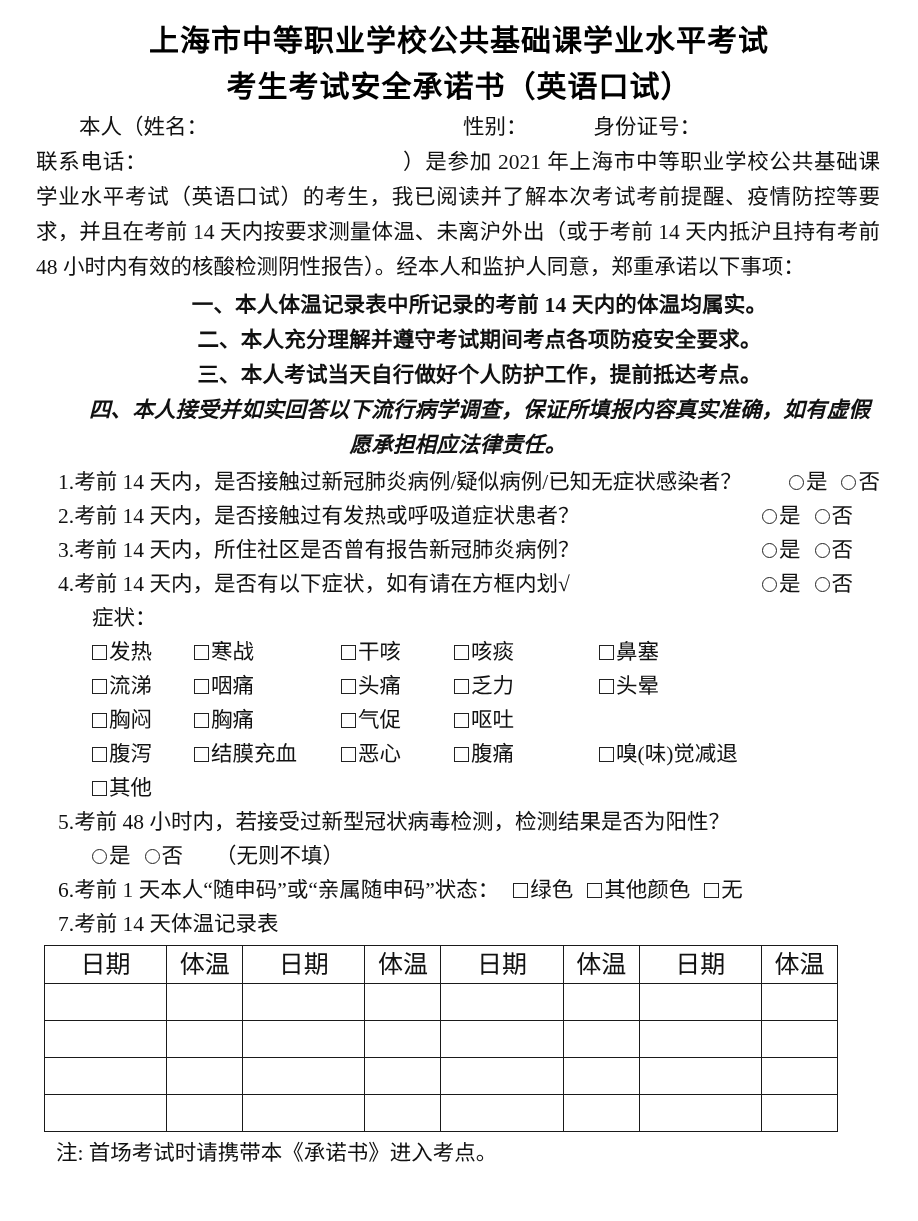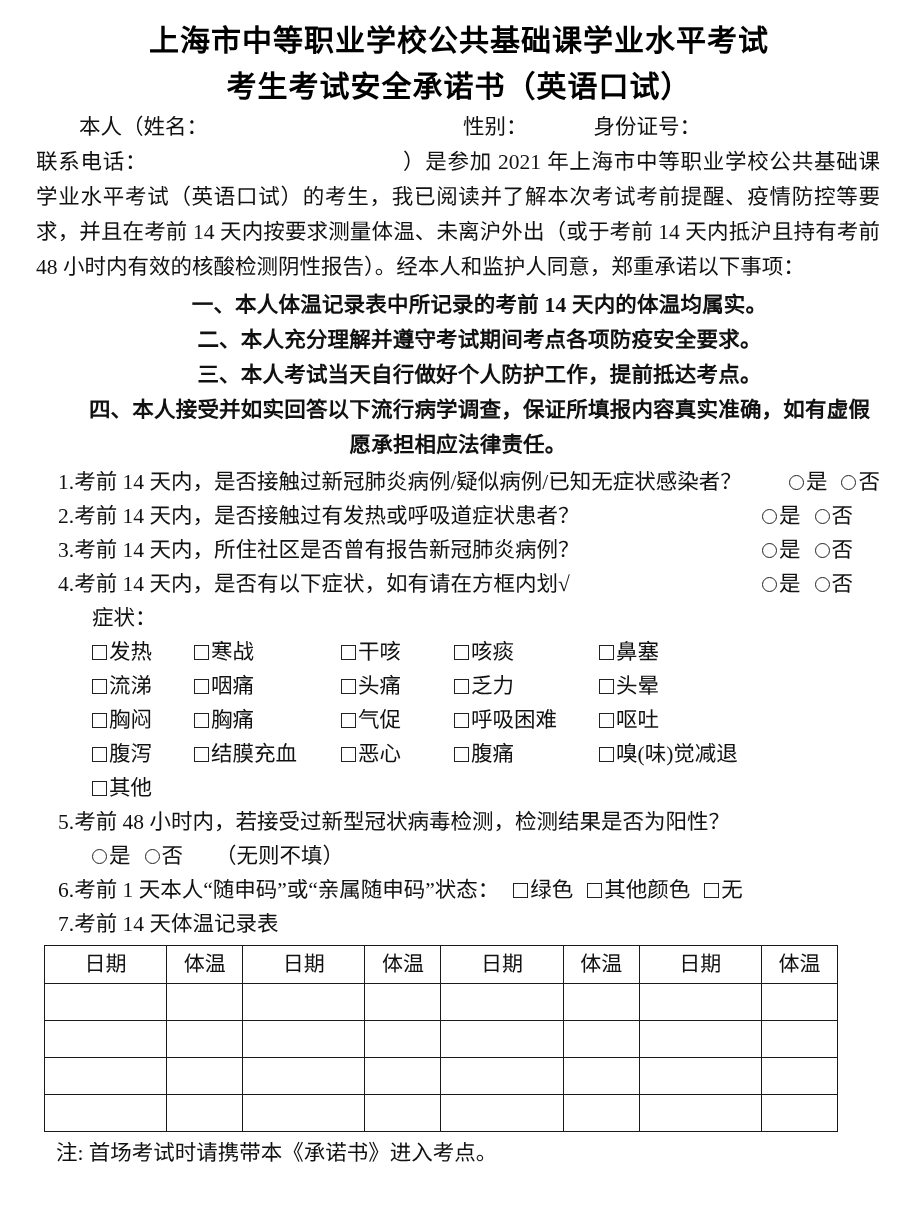--- a/index.html
+++ b/index.html
@@ -54,21 +54,21 @@
   .commit-list {
     margin: 3px 0 0 0;
     text-align: center;
   }
   .commit-item {
     text-indent: 2em;
     font-weight: bold;
     line-height: 35px;
     letter-spacing: 0.2px;
   }
-  .commit-item.wrap { text-indent: 2em; }
+  .commit-item.wrap { text-indent: 2em; font-style: italic; }
 
   
   .q-list { margin-top: 2px; }
   .q-row {
     display: flex;
     align-items: baseline;
     line-height: 34px;
     padding-left: 22px;
   }
   .q-text { white-space: nowrap; }
@@ -129,21 +129,21 @@
   .temp-table-wrap { padding: 4px 0 0 8px; }
   table.temp {
     border-collapse: collapse;
     width: 794px;
     table-layout: fixed;
   }
   table.temp th, table.temp td {
     border: 1.5px solid #1a1a1a;
     height: 36px;
     text-align: center;
-    font-size: 21px;
+    font-size: 25px;
     font-weight: normal;
     padding: 0;
   }
   table.temp th { height: 37px; }
   col.date-col { width: 122px; }
   col.temp-col { width: 76px; }
 
   
   .note-line {
     padding-left: 20px;
@@ -235,21 +235,20 @@
         <span class="sym-cell c1"><span class="cbox"></span><span>咽痛</span></span>
         <span class="sym-cell c2"><span class="cbox"></span><span>头痛</span></span>
         <span class="sym-cell c3"><span class="cbox"></span><span>乏力</span></span>
         <span class="sym-cell c4"><span class="cbox"></span><span>头晕</span></span>
       </div>
 
       <div class="sym-row">
         <span class="sym-cell c0"><span class="cbox"></span><span>胸闷</span></span>
         <span class="sym-cell c1"><span class="cbox"></span><span>胸痛</span></span>
         <span class="sym-cell c2"><span class="cbox"></span><span>气促</span></span>
-        <span class="sym-cell c3"><span class="cbox"></span><span>呼吸困难</span></span>
         <span class="sym-cell c4"><span class="cbox"></span><span>呕吐</span></span>
       </div>
 
       <div class="sym-row">
         <span class="sym-cell c0"><span class="cbox"></span><span>腹泻</span></span>
         <span class="sym-cell c1"><span class="cbox"></span><span>结膜充血</span></span>
         <span class="sym-cell c2"><span class="cbox"></span><span>恶心</span></span>
         <span class="sym-cell c3"><span class="cbox"></span><span>腹痛</span></span>
         <span class="sym-cell c4"><span class="cbox"></span><span>嗅(味)觉减退</span></span>
       </div>

